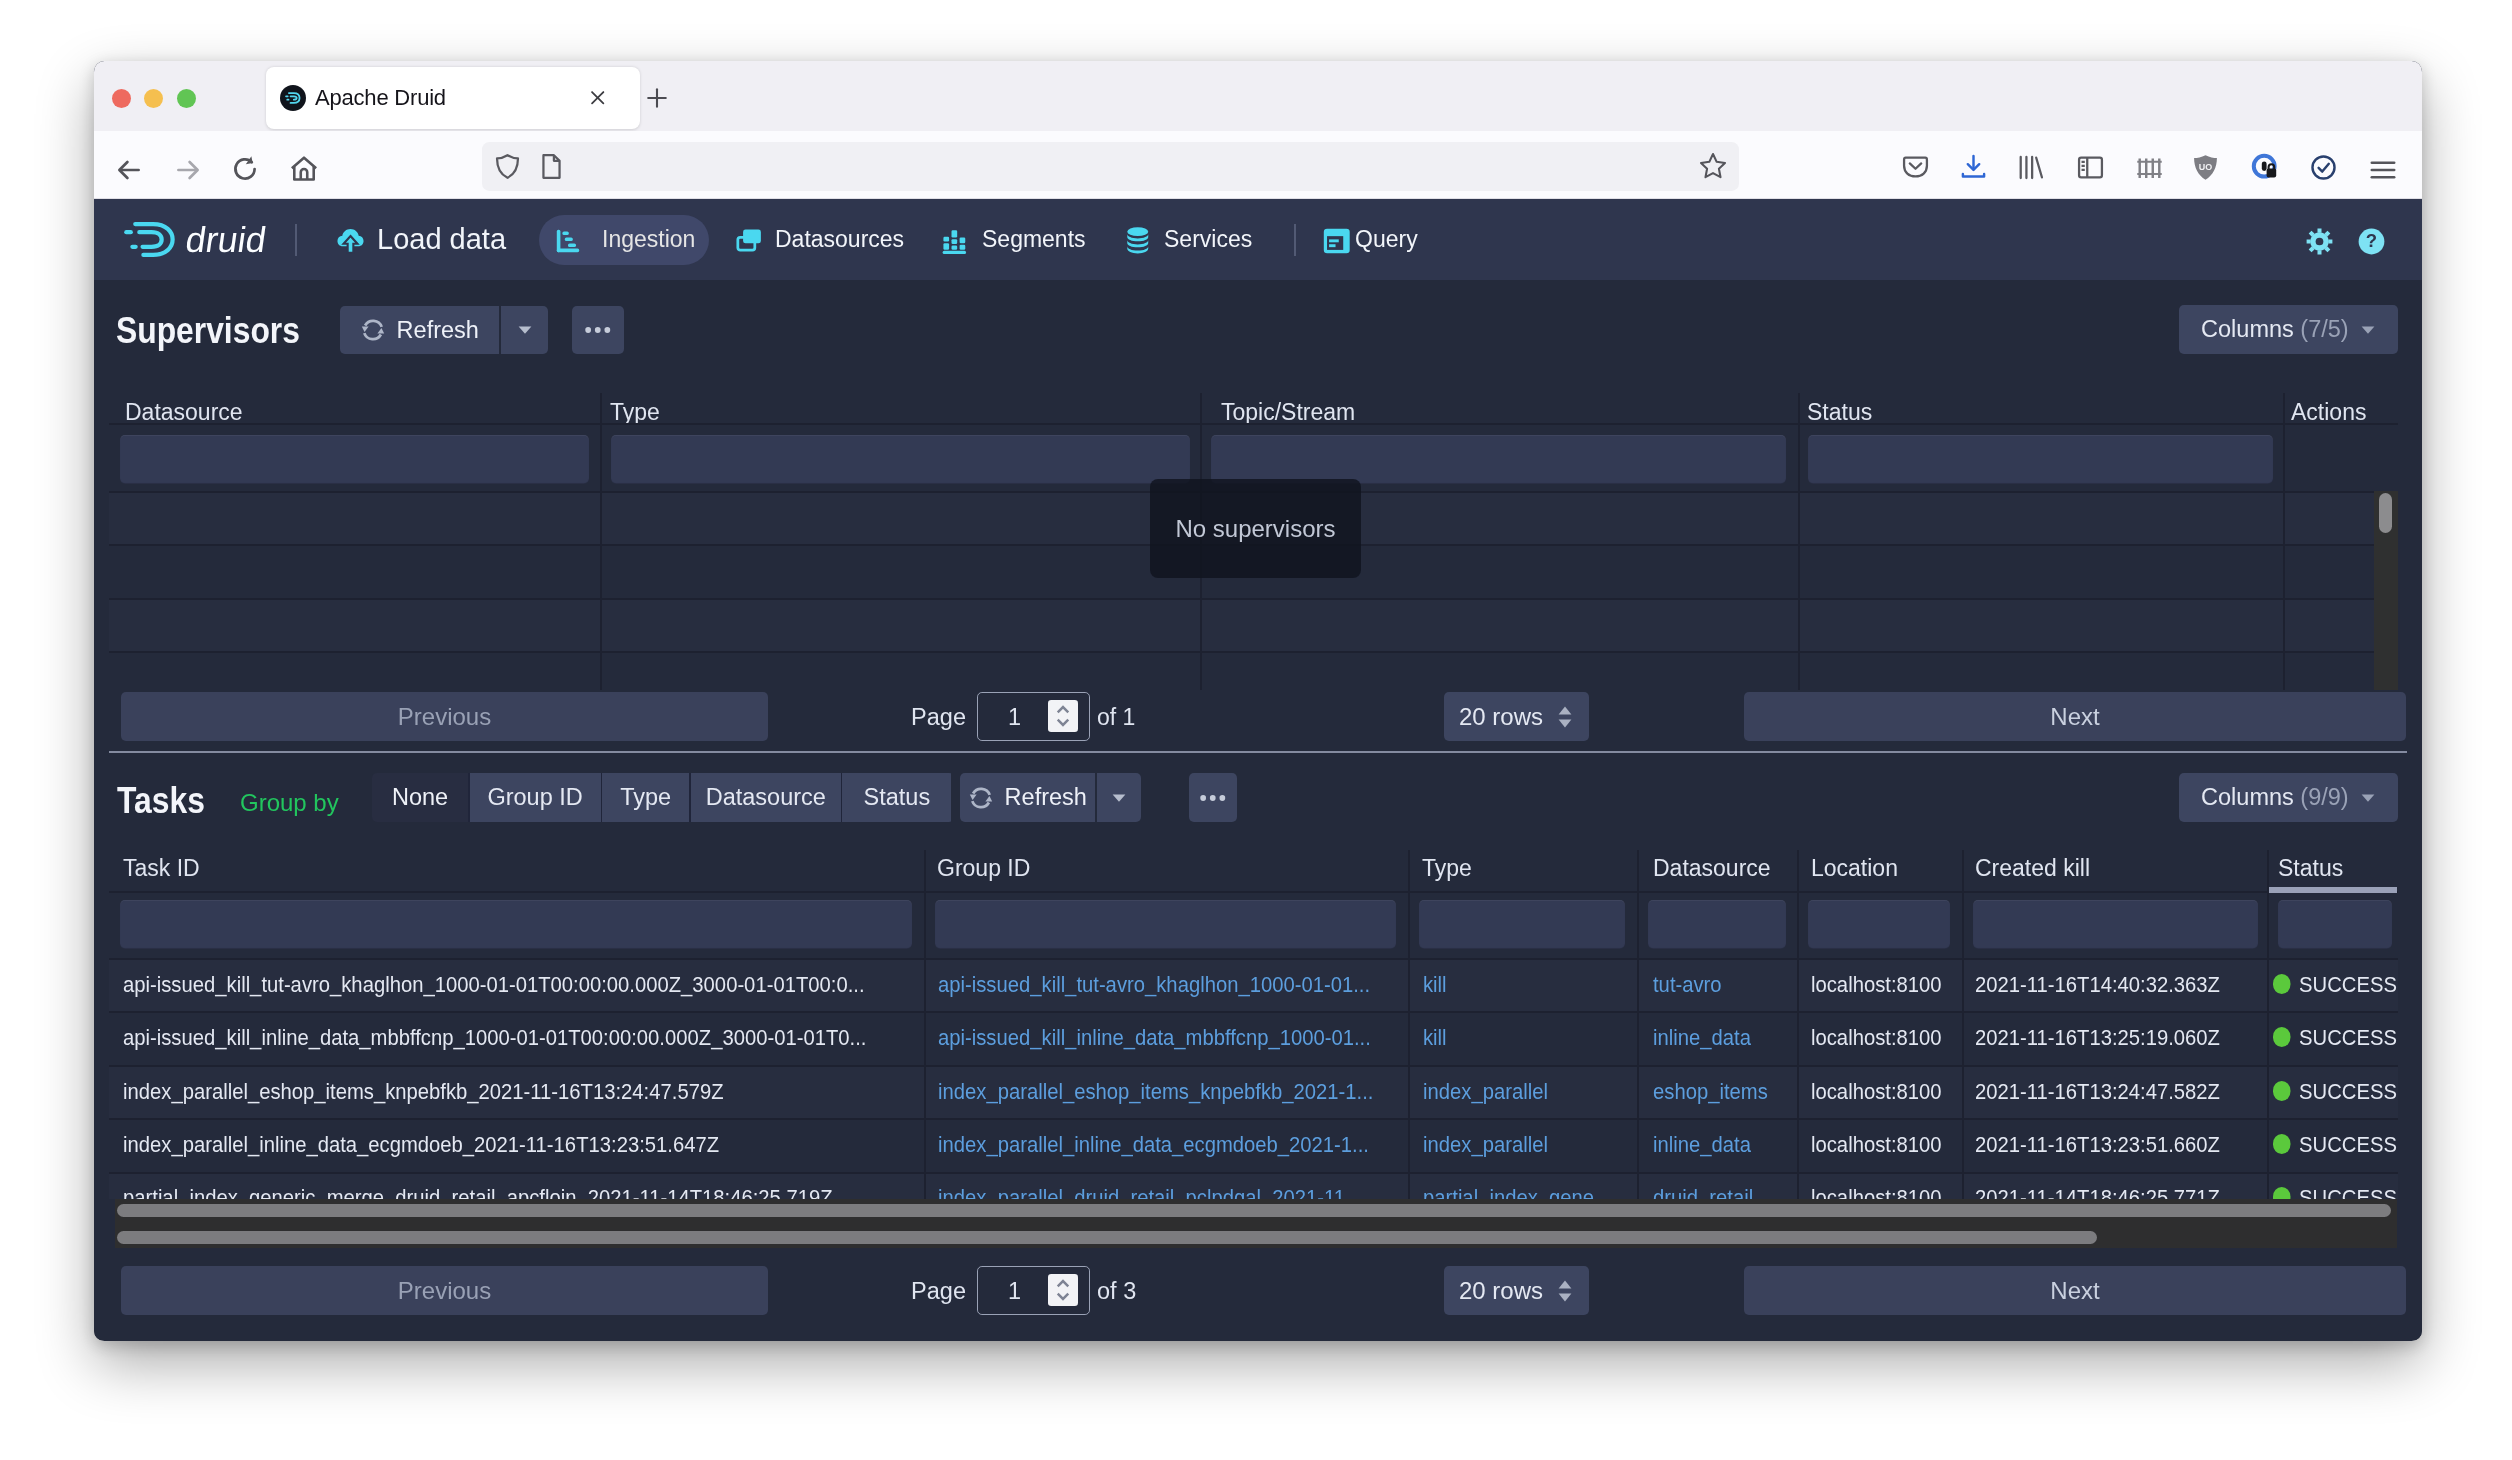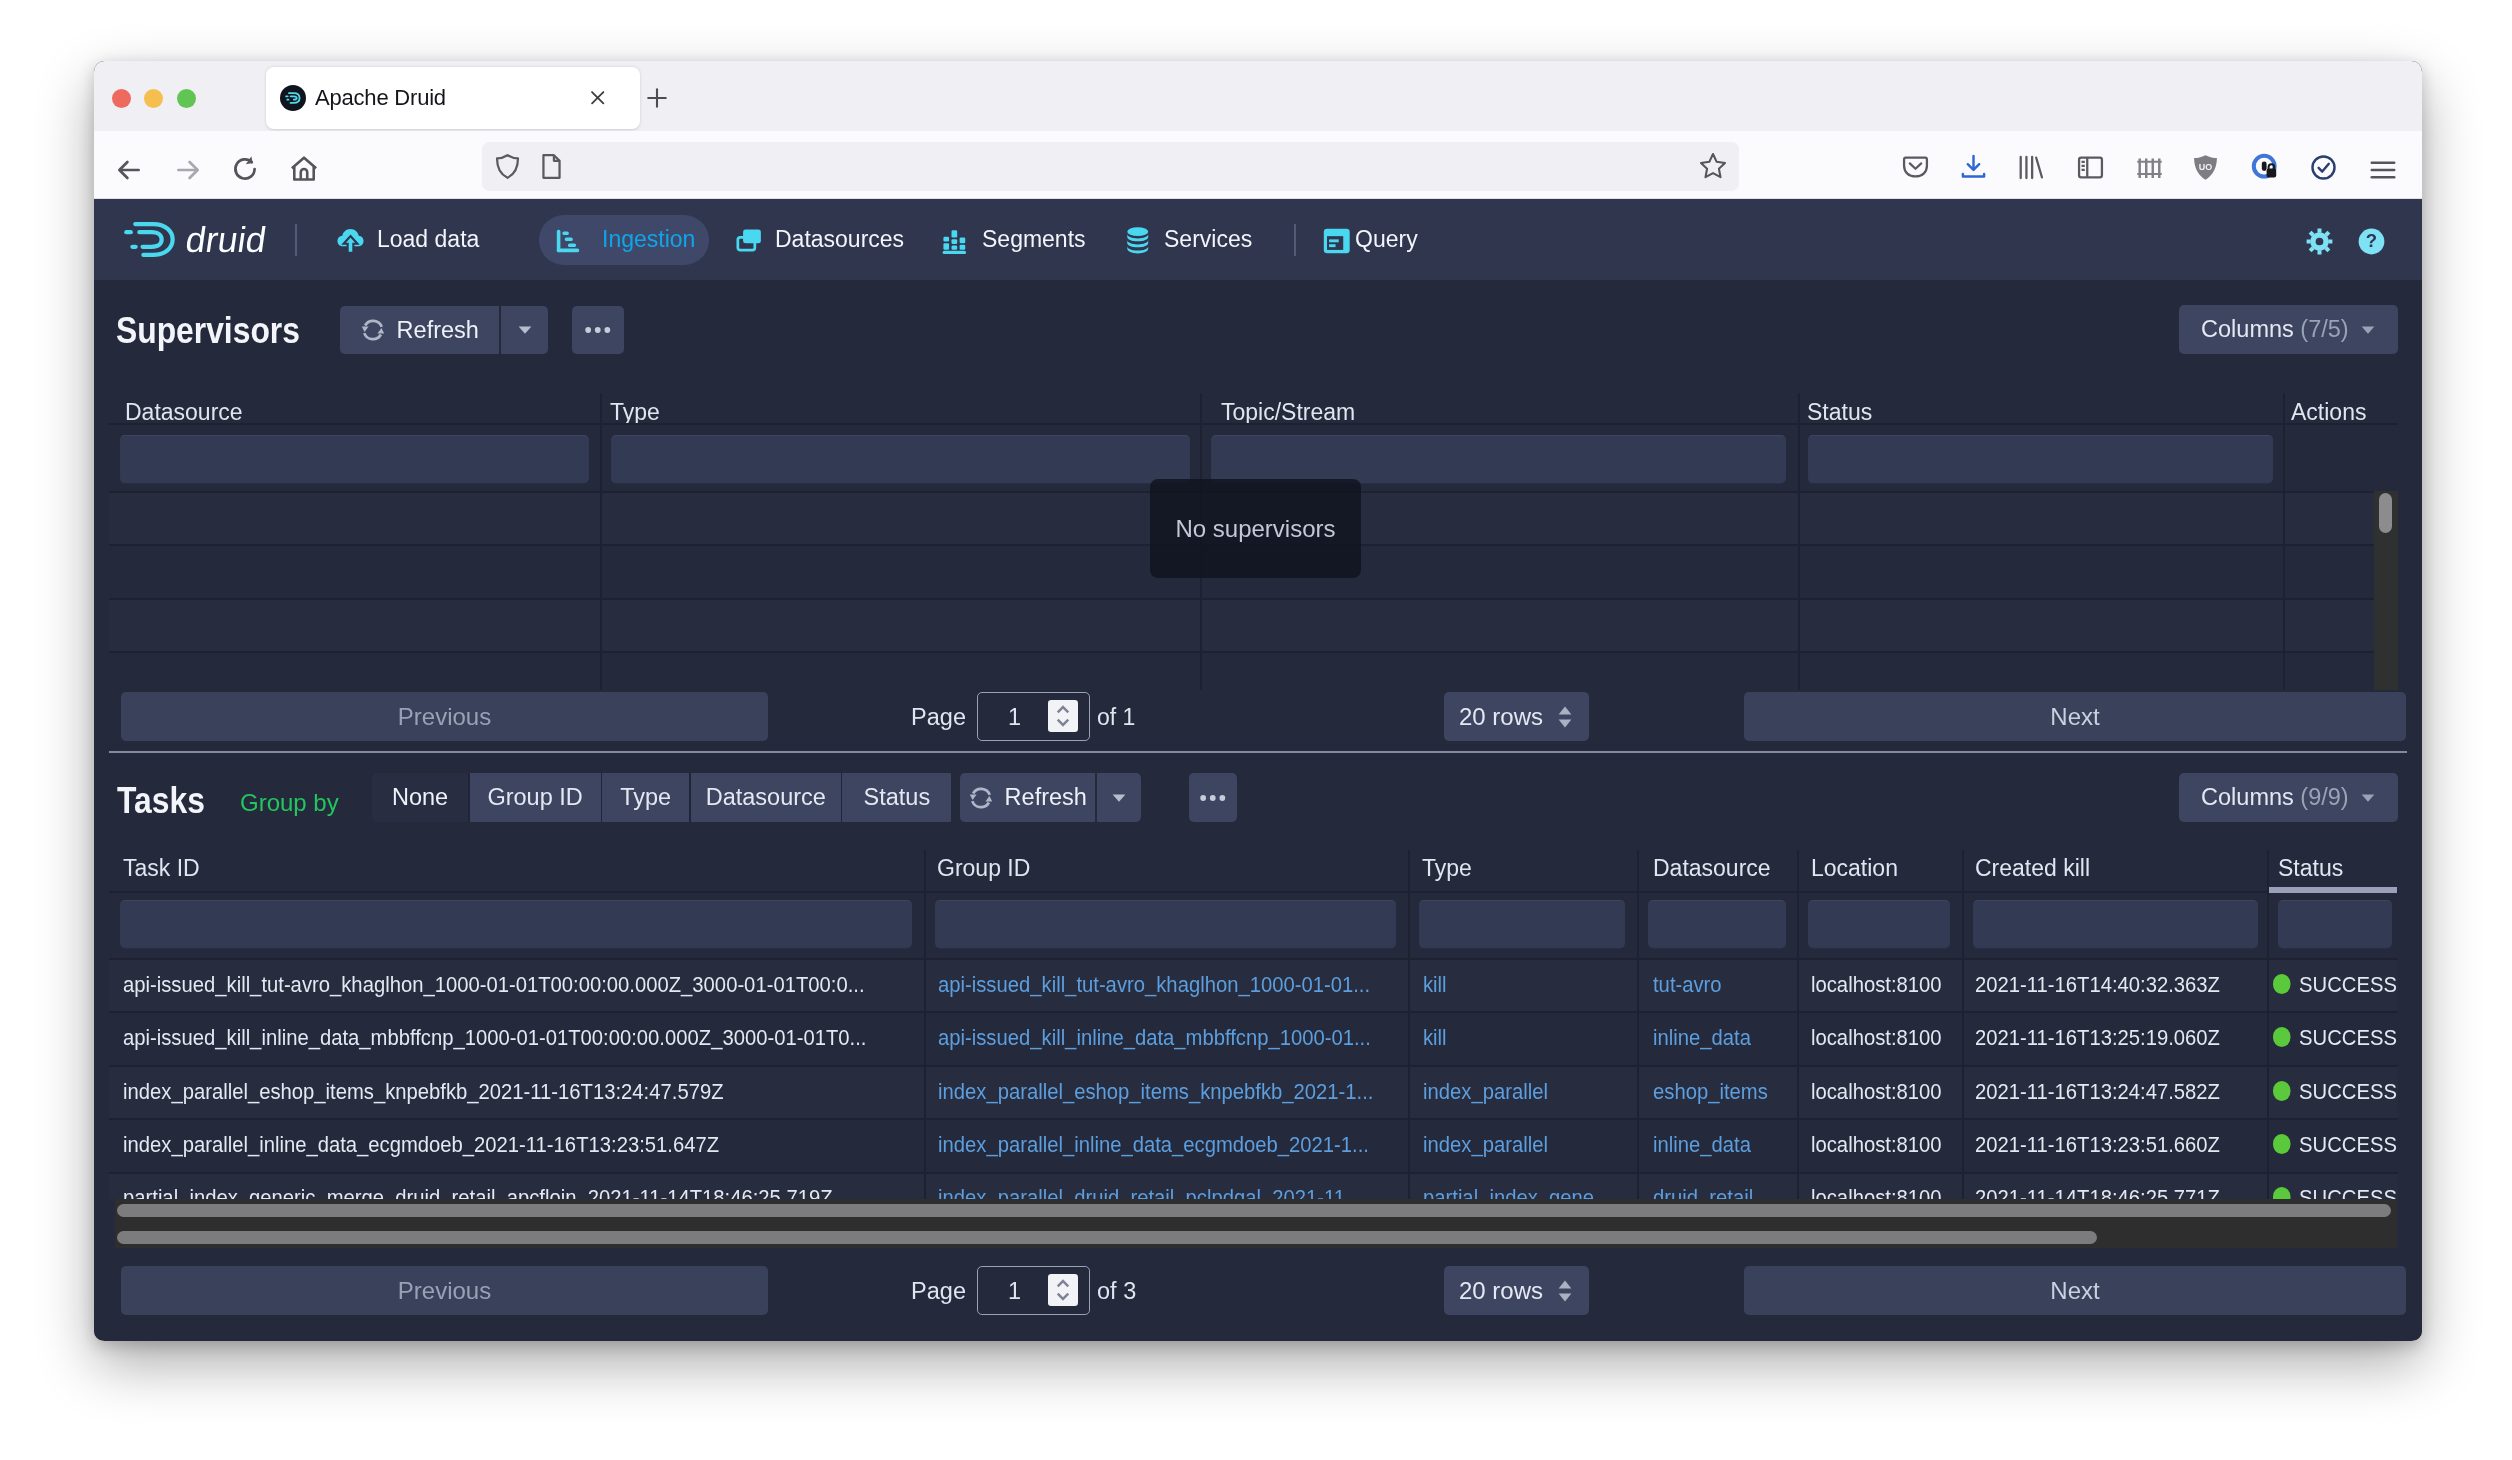--- a/index.html
+++ b/index.html
@@ -173,33 +173,33 @@
   </svg>
   <div class="abs" style="left:92px;top:138px;height:81px;display:flex;align-items:center;">
       <span style="font-size:36px;color:#fbfdff;transform:skewX(-8deg);letter-spacing:0px;">druid</span>
     </div>
   <div class="abs" style="left:201px;top:163px;width:1.6px;height:32px;background:#525a74;"></div>
 
   <svg class="icon" style="left:241px;top:164px;" width="31" height="31" viewBox="0 0 38 38">
     <path d="M9.5 26 C5.5 26 3 23 3 19.5 C3 16 5.5 13.5 9 13.2 C9.8 8.5 13.9 5 19 5 C24.1 5 28.2 8.5 29 13.2 C32.5 13.5 35 16 35 19.5 C35 23 32.5 26 28.5 26 Z" fill="#4ad8f0"></path>
     <path d="M19 13.5 L27.5 23 H22.5 V34 H15.5 V23 H10.5 Z" fill="#4ad8f0" stroke="#2f364e" stroke-width="2.6"></path>
   </svg>
-  <div class="abs htext" style="left:283px;top:138px;height:81px;display:flex;align-items:center;font-size:23px;color:#f2f5fa;">Load data</div>
+  <div class="abs htext" style="left:283px;top:138px;height:81px;display:flex;align-items:center;font-size:29px;color:#f2f5fa;">Load data</div>
 
   <div class="abs" style="left:445px;top:154px;width:170px;height:50px;border-radius:25px;background:#40486a;"></div>
   <svg class="icon" style="left:462px;top:168px;" width="24" height="24" viewBox="0 0 30 30">
     <g fill="#4ad8f0">
         <rect x="1" y="1" width="4.5" height="28" rx="2"></rect>
         <rect x="1" y="24.5" width="28" height="4.5" rx="2"></rect>
     <rect x="8" y="3" width="8" height="4.5" rx="2"></rect>
         <rect x="11" y="10.5" width="10" height="4.5" rx="2"></rect>
         <rect x="15" y="18" width="10" height="4.5" rx="2"></rect>
       </g>
   </svg>
-  <div class="abs htext" style="left:508px;top:138px;height:81px;display:flex;align-items:center;font-size:23px;color:#0ea5e9;">Ingestion</div>
+  <div class="abs htext" style="left:508px;top:138px;height:81px;display:flex;align-items:center;font-size:23px;color:#e5e5e5;">Ingestion</div>
 
   <svg class="icon" style="left:641px;top:167px;" width="27.5" height="27.5" viewBox="0 0 34 34">
     <rect x="10" y="2" width="22" height="17" rx="3" fill="#4ad8f0"></rect>
     <rect x="3.5" y="11.5" width="21" height="16" rx="3" fill="none" stroke="#4ad8f0" stroke-width="3.4"></rect>
   </svg>
   <div class="abs htext" style="left:681px;top:138px;height:81px;display:flex;align-items:center;font-size:23px;color:#f2f5fa;">Datasources</div>
 
   <svg class="icon" style="left:847px;top:166px;" width="27.5" height="27.5" viewBox="0 0 34 34">
     <g fill="#4ad8f0">
         <rect x="3" y="12" width="7" height="6" rx="1.5"></rect>

